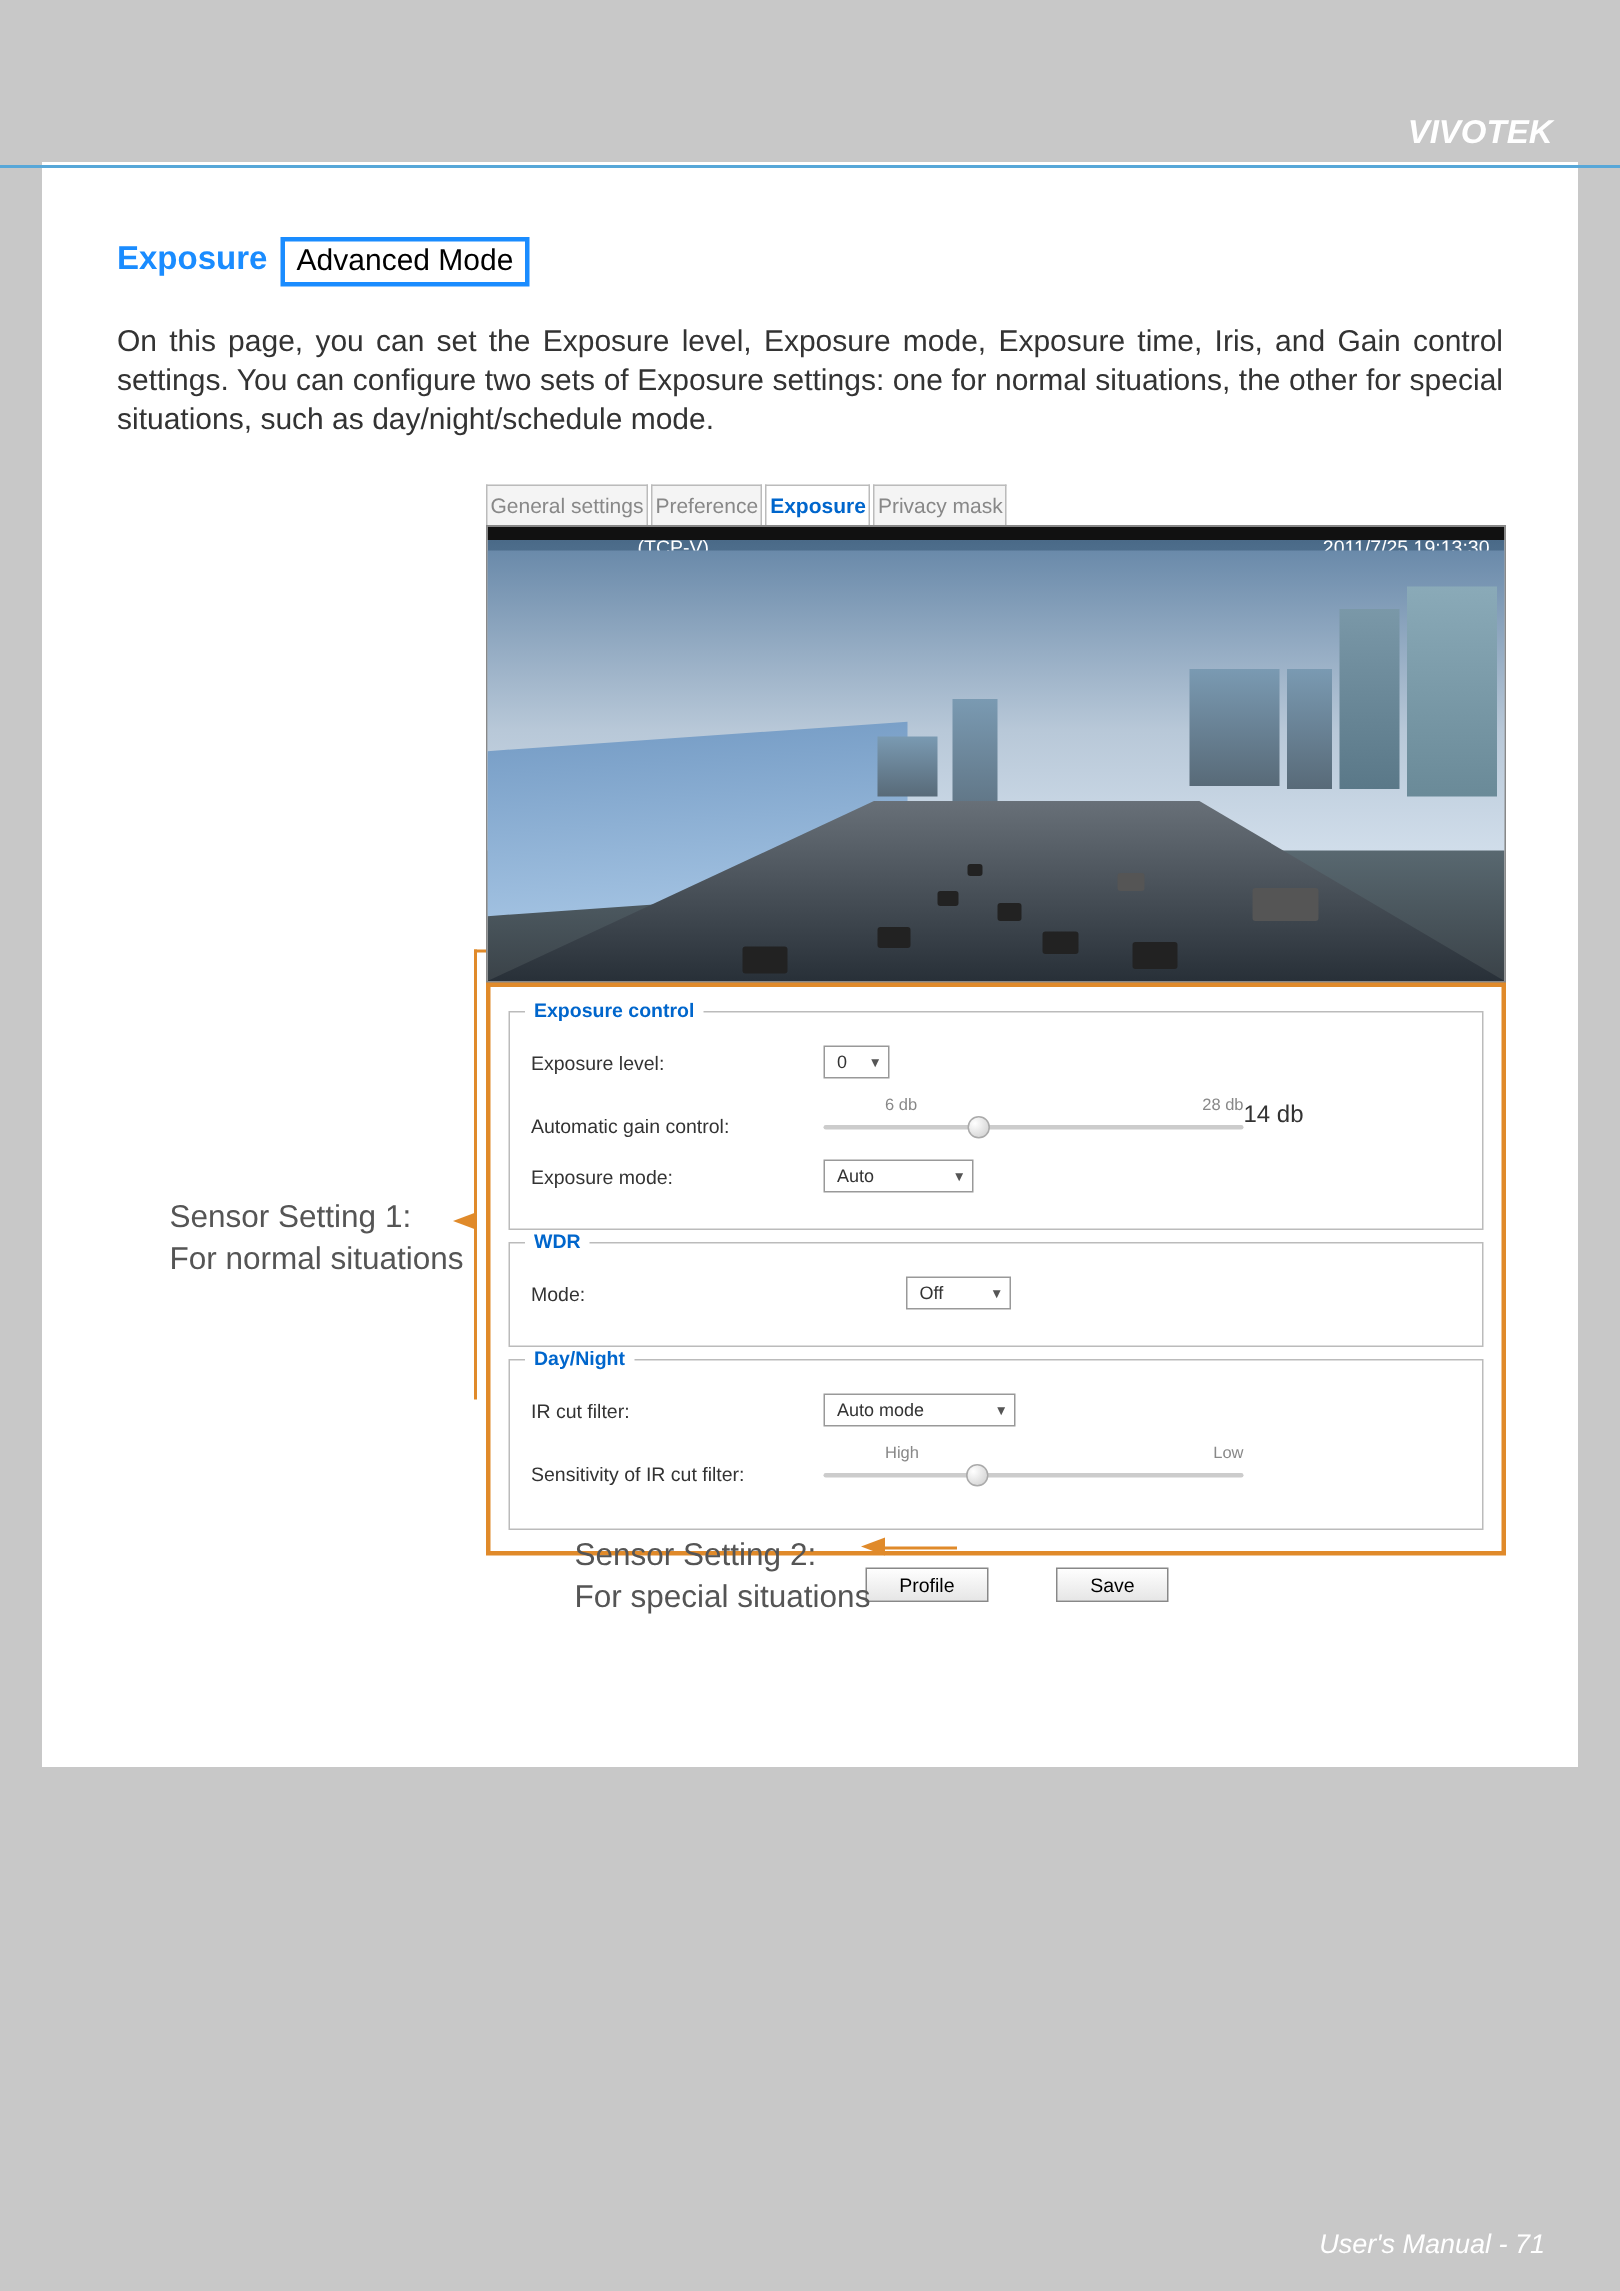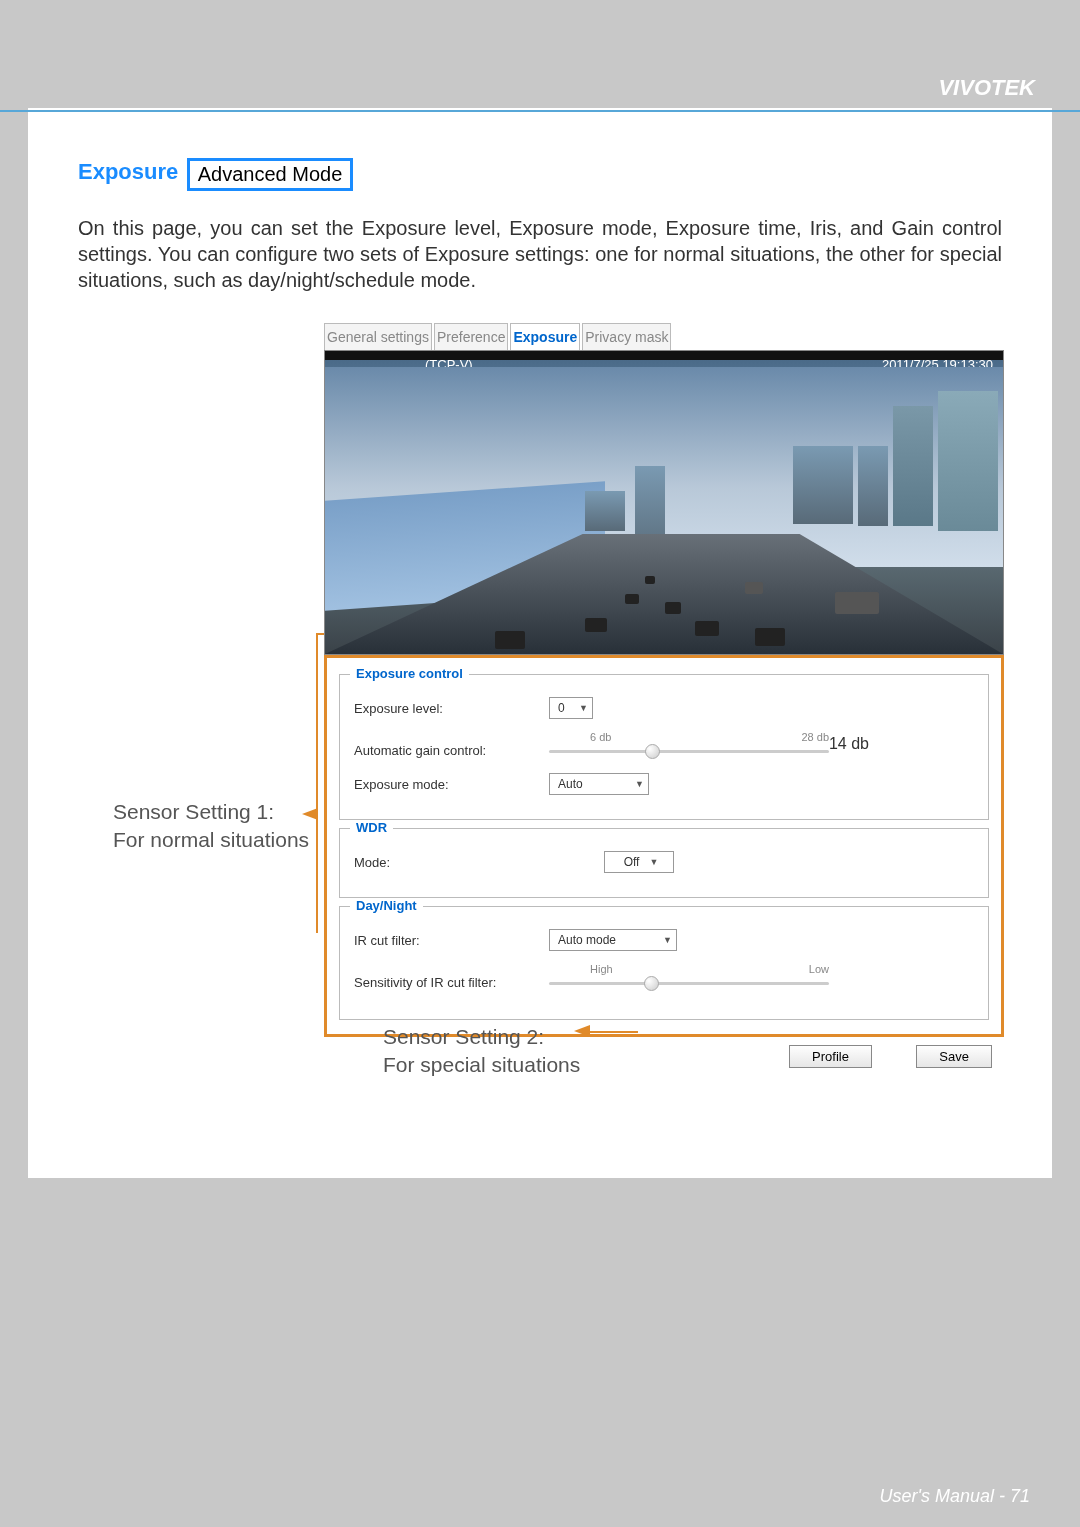--- a/index.html
+++ b/index.html
@@ -58,21 +58,21 @@
 
   .slider { position: relative; width: 280px; height: 26px; margin-top: 8px; }
   .rail { position: absolute; left: 0; right: 0; top: 13px; height: 3px; background: #ccc; border-radius: 2px; }
   .knob { position: absolute; top: 7px; width: 15px; height: 15px; border-radius: 50%; background: radial-gradient(circle at 30% 30%, #fff, #ccc); border: 1px solid #aaa; }
   .slider-end-l { position: absolute; left: 0; top: -6px; font-size: 11px; color: #888; margin-left: 41px; }
   .slider-end-r { position: absolute; right: 0; top: -6px; font-size: 11px; color: #888; }
   .slider-val { position: absolute; right: -40px; top: -2px; font-size: 16px; color: #333; }
 
   .checkbox-mark { display: inline-block; width: 14px; height: 14px; border: 1px solid #888; margin-right: 6px; vertical-align: middle; background: #f0f0f0; }
 
-  .btns { text-align: right; margin: 8px 12px 0 0; }
+  .btns { text-align: center; margin: 8px 12px 0 0; }
   .btn { display: inline-block; border: 1px solid #888; background: linear-gradient(#fefefe,#e6e6e6); padding: 3px 22px; font-size: 13px; margin-left: 40px; }
 
   .footer { position: absolute; bottom: 20px; right: 50px; color: #fff; font-style: italic; font-size: 18px; }
 </style>
 </head>
 <body>
 
 <div class="header-bar">
   <div class="brand">VIVOTEK</div>
 </div>
@@ -156,21 +156,21 @@
               <span>Auto</span>
               <span class="chev">▼</span>
             </div>
           </div>
         </div>
 
         <div class="fieldset">
           <div class="legend">WDR</div>
           <div class="control-row">
             <span class="control-label" style="width:250px;">Mode:</span>
-            <div class="dropdown" style="min-width:70px;justify-content:center;">
+            <div class="dropdown" style="min-width:70px;">
               <span>Off</span>
               <span class="chev">▼</span>
             </div>
           </div>
         </div>
 
         <div class="fieldset">
           <div class="legend">Day/Night</div>
           <div class="control-row">
             <span class="control-label">IR cut filter:</span>

